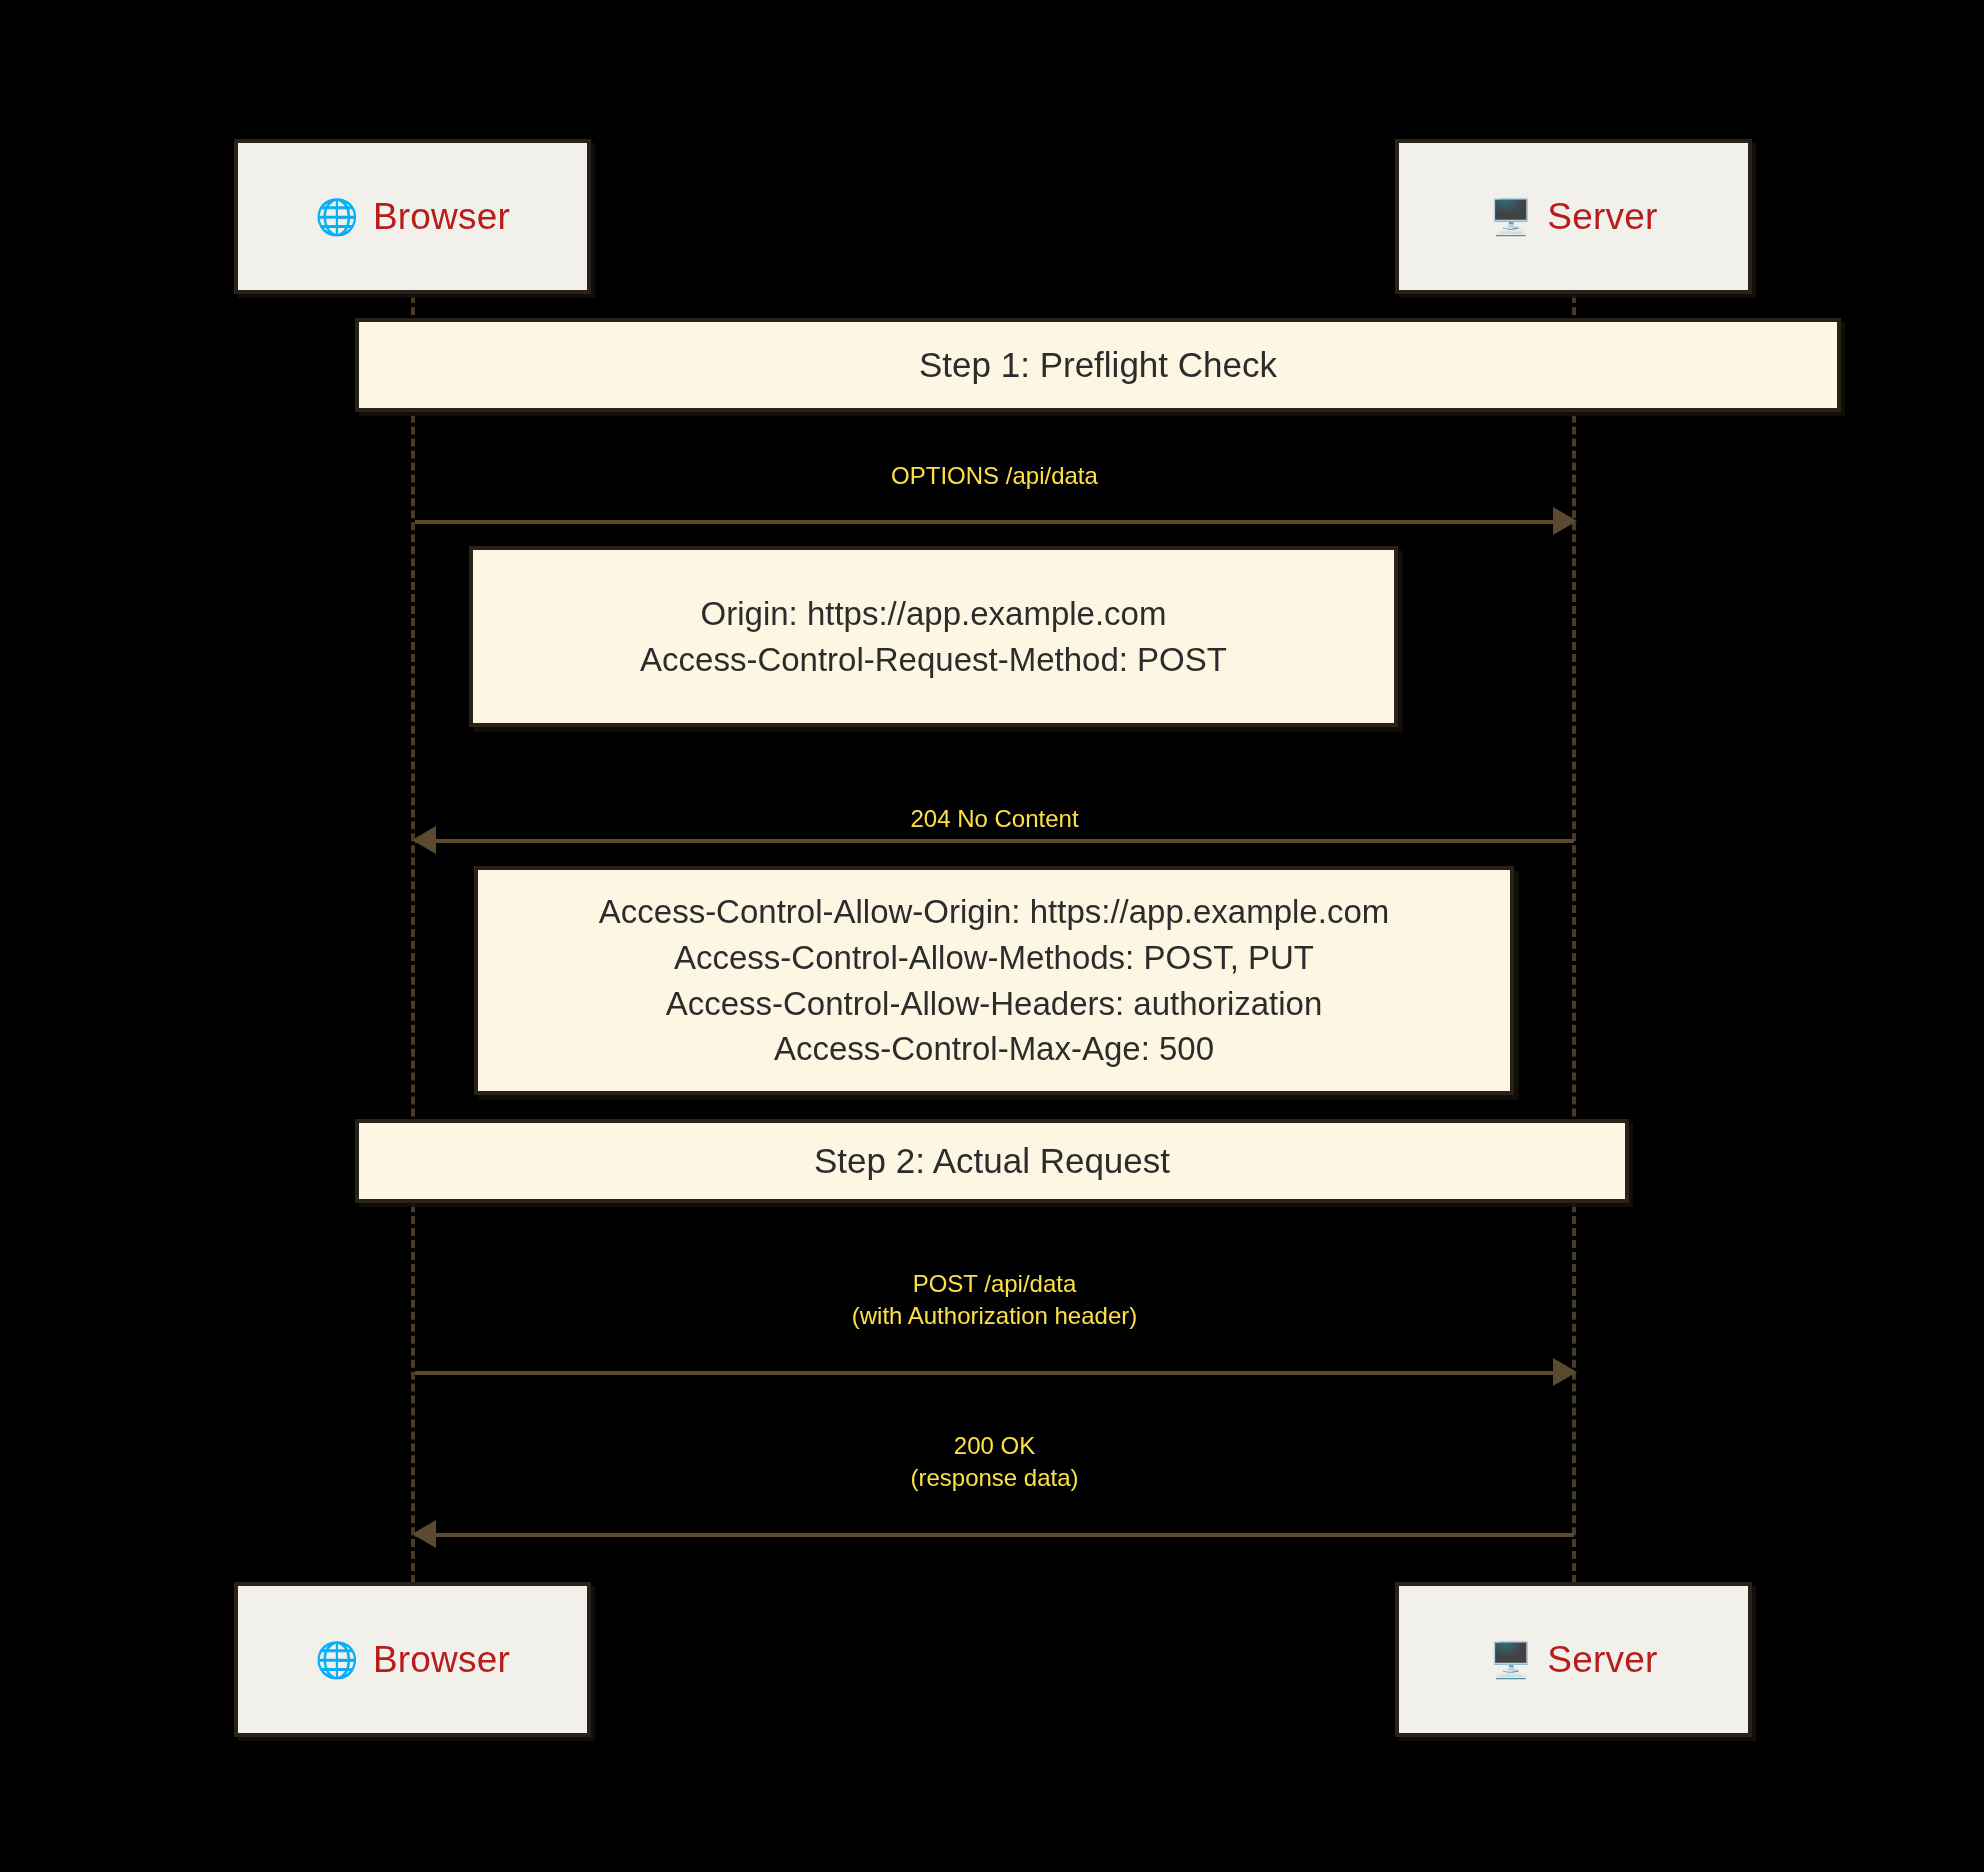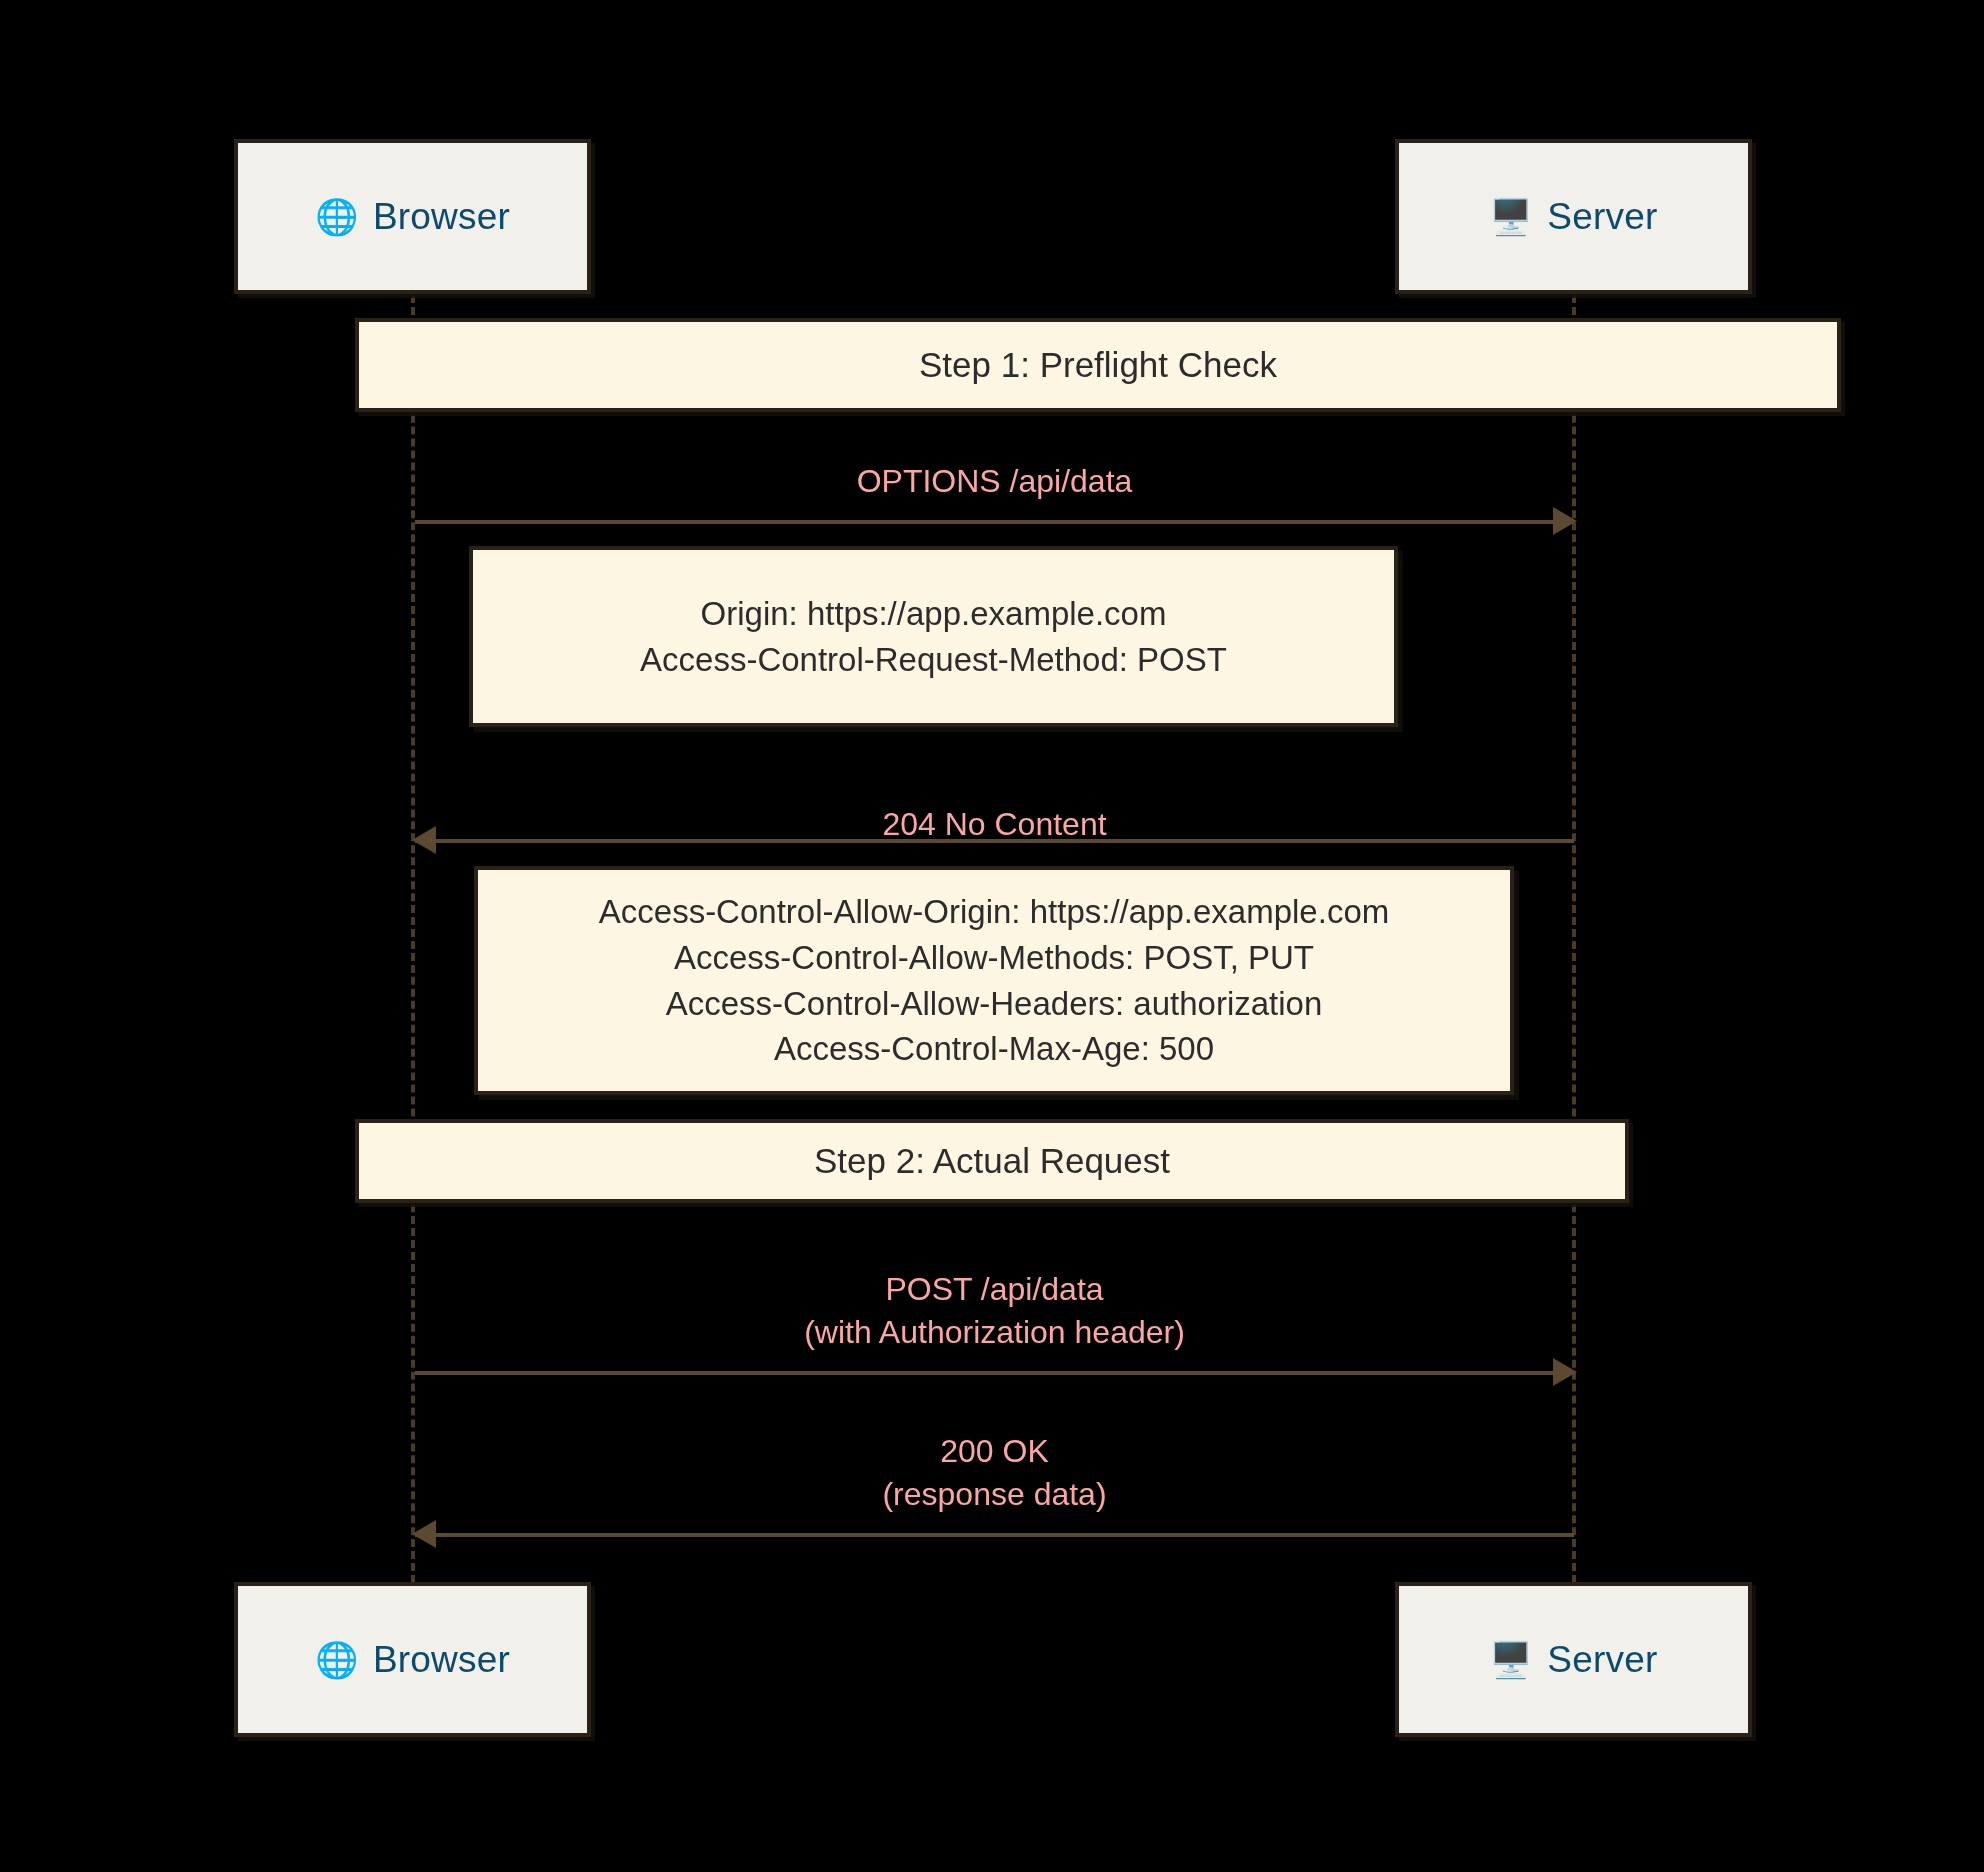--- a/index.html
+++ b/index.html
@@ -28,21 +28,21 @@
     border: 4px solid #2A2218;
     box-sizing: border-box;
     display: flex;
     align-items: center;
     justify-content: center;
     gap: 14.3px;
     box-shadow: 4px 4px 0 rgba(20,16,10,0.85);
   }
   .actor-label {
     font-size: 37px;
-    color: #0c4a6e;
+    color: #b91c1c;
     letter-spacing: 0.2px;
     white-space: nowrap;
   }
   .actor-emoji {
     font-size: 35px;
     line-height: 1;
   }
 
   
   .lifeline {
@@ -121,22 +121,22 @@
     left: -3.2px;
     border-top: 14.3px solid transparent;
     border-bottom: 14.3px solid transparent;
     border-right: 24px solid #5C4A30;
   }
   .msg-label {
     position: absolute;
     left: 0;
     right: 0;
     text-align: center;
-    color: #fca5a5;
-    font-size: 32px;
+    color: #fde047;
+    font-size: 24px;
     line-height: 1.35;
     white-space: nowrap;
     z-index: 3;
   }
   .msg-label .l1 { display: block; }
   .msg-label .l2 { display: block; }
 </style>
 </head>
 <body>
 

